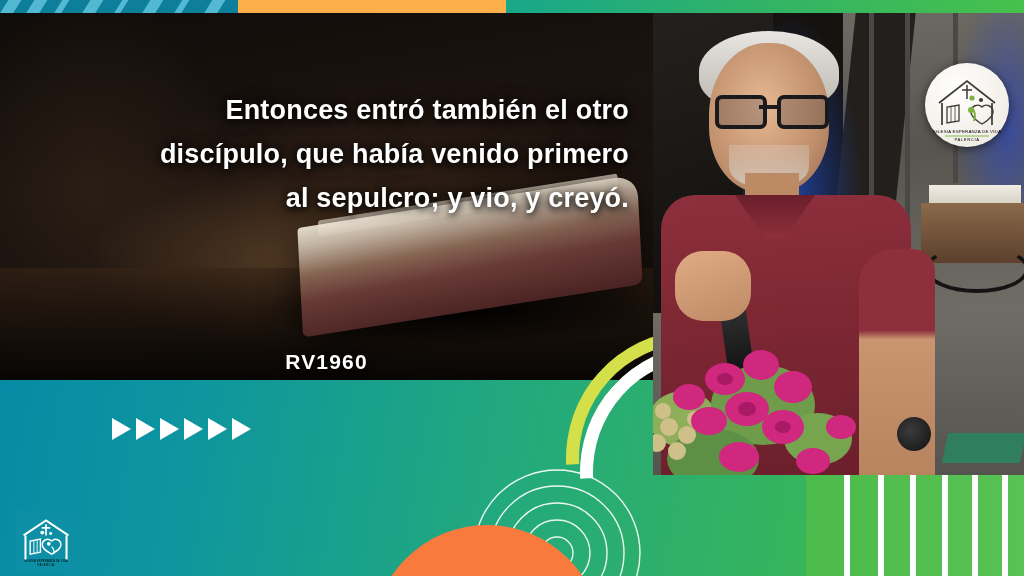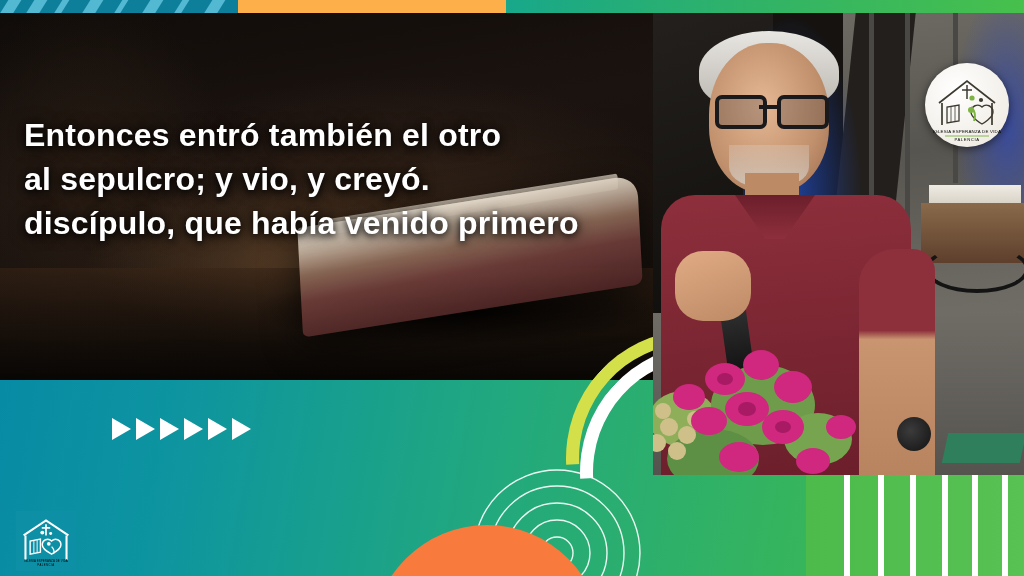--- a/index.html
+++ b/index.html
@@ -30,23 +30,23 @@
         transform:skewY(-6deg) rotate(-3deg);border-radius:4px 22px 8px 6px;
         box-shadow:0 10px 40px rgba(0,0,0,.75);opacity:.92;}
   .book-edge{position:absolute;left:318px;top:184px;width:300px;height:16px;
         background:linear-gradient(180deg,#e8ddcb,#b9a893);transform:skewY(-6deg) rotate(-3deg);
         border-radius:3px;opacity:.8;}
   .book-shadow{position:absolute;left:250px;top:262px;width:420px;height:70px;
         background:radial-gradient(ellipse at center,rgba(0,0,0,.85),rgba(0,0,0,0) 70%);}
   .desk{position:absolute;left:0;top:255px;width:653px;height:112px;
         background:linear-gradient(180deg,rgba(56,36,22,.6),rgba(8,6,4,1));}
 
-  .verse-text{position:absolute;left:0;top:88px;width:653px;text-align:left;z-index:14;
-        color:#fff;font-weight:bold;font-size:32px;line-height:44px;letter-spacing:.2px;
-        text-shadow:0 2px 7px rgba(0,0,0,.95),0 0 16px rgba(0,0,0,.8);padding:0 24px;box-sizing:border-box;margin-top:25px;}
+  .verse-text{position:absolute;left:0;top:88px;width:653px;text-align:right;z-index:14;
+        color:#fff;font-weight:bold;font-size:27px;line-height:44px;letter-spacing:.2px;
+        text-shadow:0 2px 7px rgba(0,0,0,.95),0 0 16px rgba(0,0,0,.8);padding:0 24px;box-sizing:border-box;}
   .verse-line{display:block;}
   .verse-ref{display:block;margin-top:2px;}
   .version{position:absolute;left:0;top:350px;width:653px;text-align:center;z-index:14;
         color:#fff;font-weight:bold;font-size:21px;letter-spacing:1.2px;
         text-shadow:0 2px 6px rgba(0,0,0,.9);}
 
   
   .arrows{position:absolute;left:112px;top:418px;z-index:14;display:flex;gap:5px;}
   .arrow{width:0;height:0;border-left:19px solid #ffffff;border-top:11px solid transparent;border-bottom:11px solid transparent;}
 
@@ -147,23 +147,24 @@
   <div class="verse-panel">
     <div class="verse-bg"></div>
     <div class="desk"></div>
     <div class="book-shadow"></div>
     <div class="book-edge"></div>
     <div class="book"></div>
   </div>
 
   <div class="verse-text">
     <span class="verse-line">Entonces entró también el otro</span>
+    <span class="verse-line">discípulo,  que había venido primero</span>
     <span class="verse-line">al sepulcro;  y vio,  y creyó.</span>
-    <span class="verse-line">discípulo,  que había venido primero</span>
-  </div>
+  </div>
+  <div class="version">RV1960</div>
 
   <div class="arrows">
     <div class="arrow"></div>
     <div class="arrow"></div>
     <div class="arrow"></div>
     <div class="arrow"></div>
     <div class="arrow"></div>
     <div class="arrow"></div>
   </div>
 

